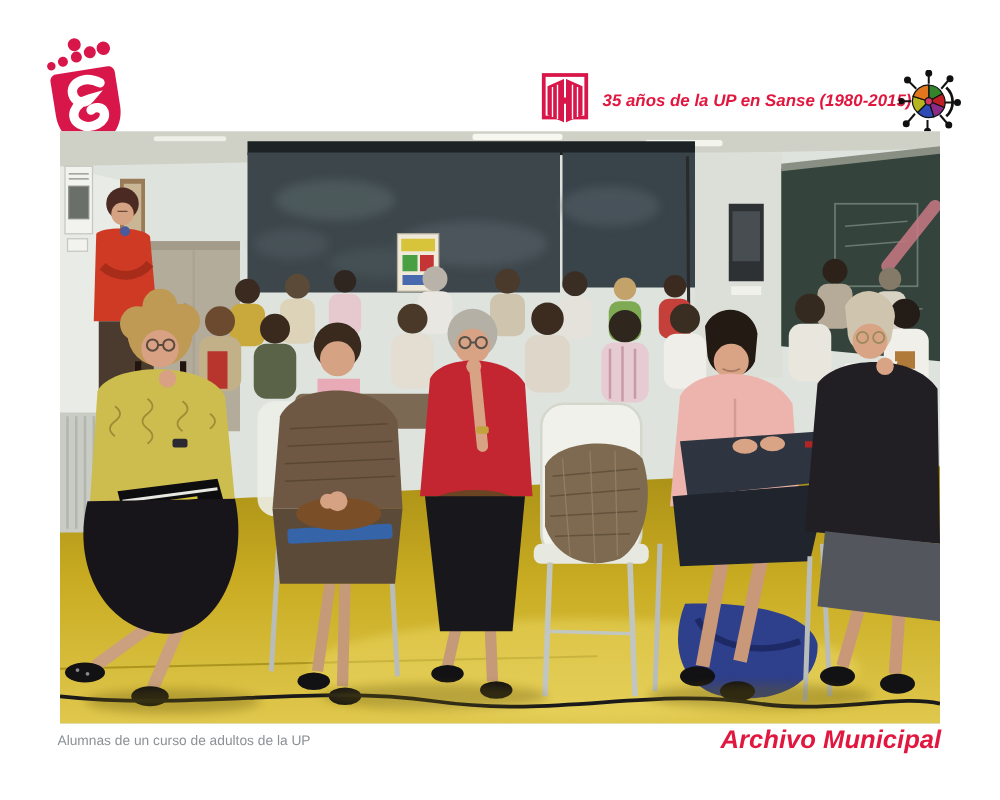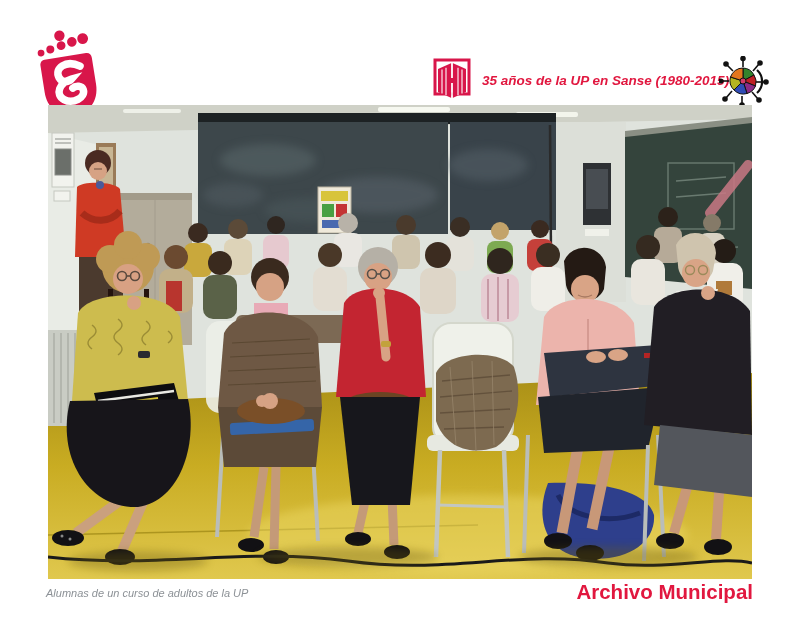--- a/index.html
+++ b/index.html
@@ -12,25 +12,25 @@
   .up-icon{left:430px;top:53px;width:44px;height:48px;}
   .wheel-icon{left:719px;top:56px;width:50px;height:52px;}
   .edition-title{
     left:482px;top:72px;width:240px;
     font-size:13.5px;font-weight:bold;font-style:italic;line-height:17px;
     color:var(--title-red,#e1173f);white-space:nowrap;
   }
   .photo-frame{left:48px;top:105px;width:704px;height:474px;overflow:hidden;background:#dfe3dd;}
   .photo-frame svg{display:block;}
   .photo-caption{
-    left:46px;top:587px;font-size:11px;font-style:italic;
+    left:46px;top:587px;font-size:11px;
     color:var(--caption-gray,#8c9196);white-space:nowrap;
   }
   .archive-credit{
-    right:47px;top:580px;font-size:20.5px;font-weight:bold;
+    right:47px;top:580px;font-size:20.5px;font-weight:bold;font-style:italic;
     color:var(--title-red,#e1173f);white-space:nowrap;margin-left:36px;
   }
 </style>
 </head>
 <body>
 
 <svg class="abs crest" viewBox="0 0 68 96">
   <g fill="#d8164a" transform="rotate(-4 34 20)">
     <circle cx="24" cy="11" r="5.2"></circle>
     <circle cx="4.5" cy="27" r="3.4"></circle>

